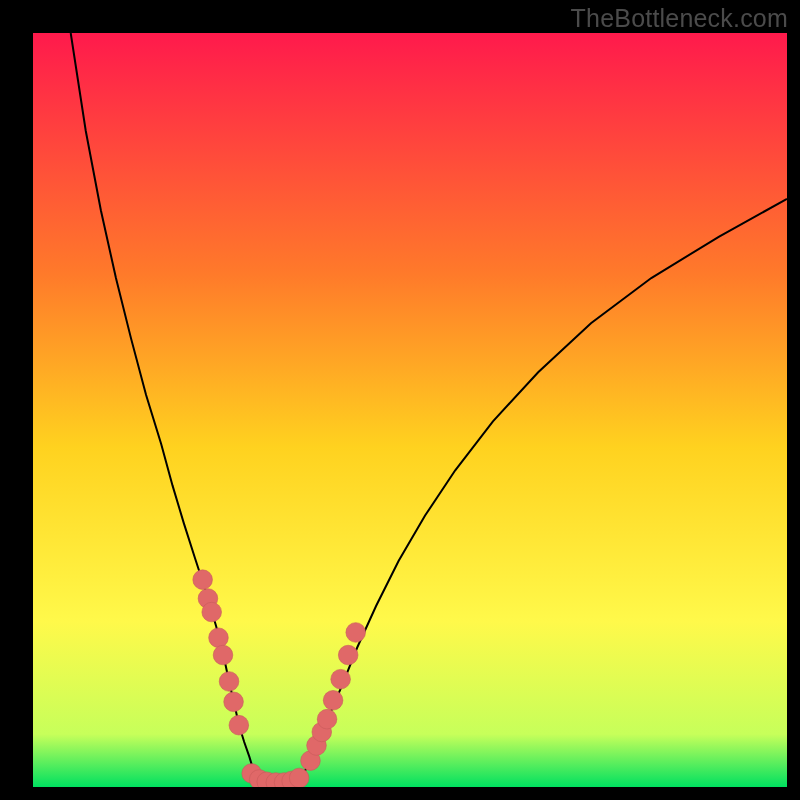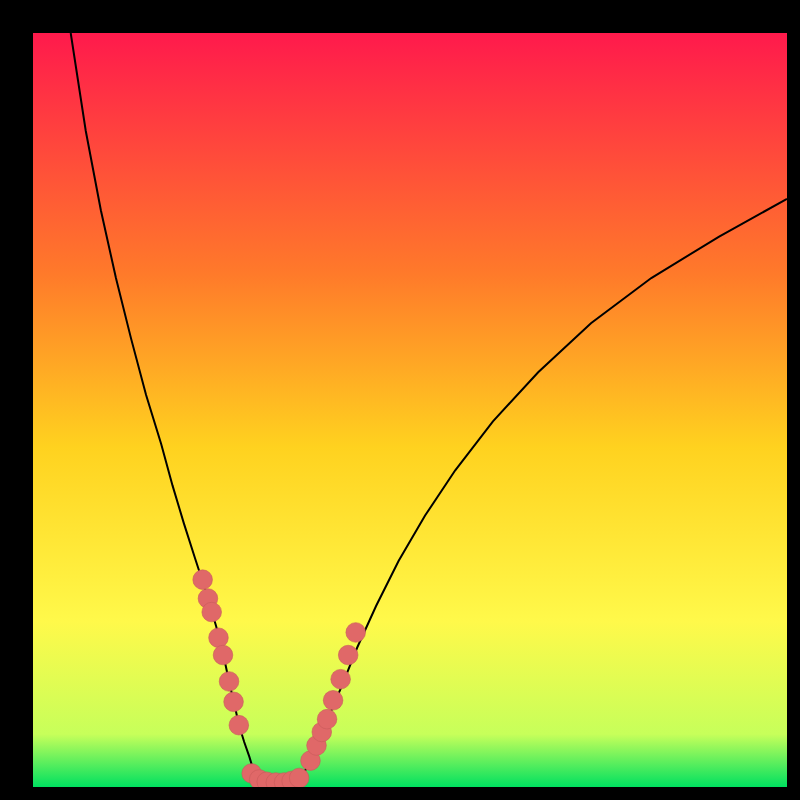--- a/index.html
+++ b/index.html
@@ -77,13 +77,14 @@
           <circle cx="283.50" cy="712.53" r="9.80" fill="#e06868" stroke="#c85a5a" stroke-width="0.6"></circle>
           <circle cx="288.78" cy="698.96" r="9.80" fill="#e06868" stroke="#c85a5a" stroke-width="0.6"></circle>
           <circle cx="294.06" cy="686.14" r="9.80" fill="#e06868" stroke="#c85a5a" stroke-width="0.6"></circle>
           <circle cx="300.09" cy="667.29" r="9.80" fill="#e06868" stroke="#c85a5a" stroke-width="0.6"></circle>
           <circle cx="307.63" cy="646.18" r="9.80" fill="#e06868" stroke="#c85a5a" stroke-width="0.6"></circle>
           <circle cx="315.17" cy="622.05" r="9.80" fill="#e06868" stroke="#c85a5a" stroke-width="0.6"></circle>
           <circle cx="322.71" cy="599.43" r="9.80" fill="#e06868" stroke="#c85a5a" stroke-width="0.6"></circle>
         </g>
     </svg>
   </div>
+  <div class="watermark">TheBottleneck.com</div>
 </div>
 
 </body></html>

